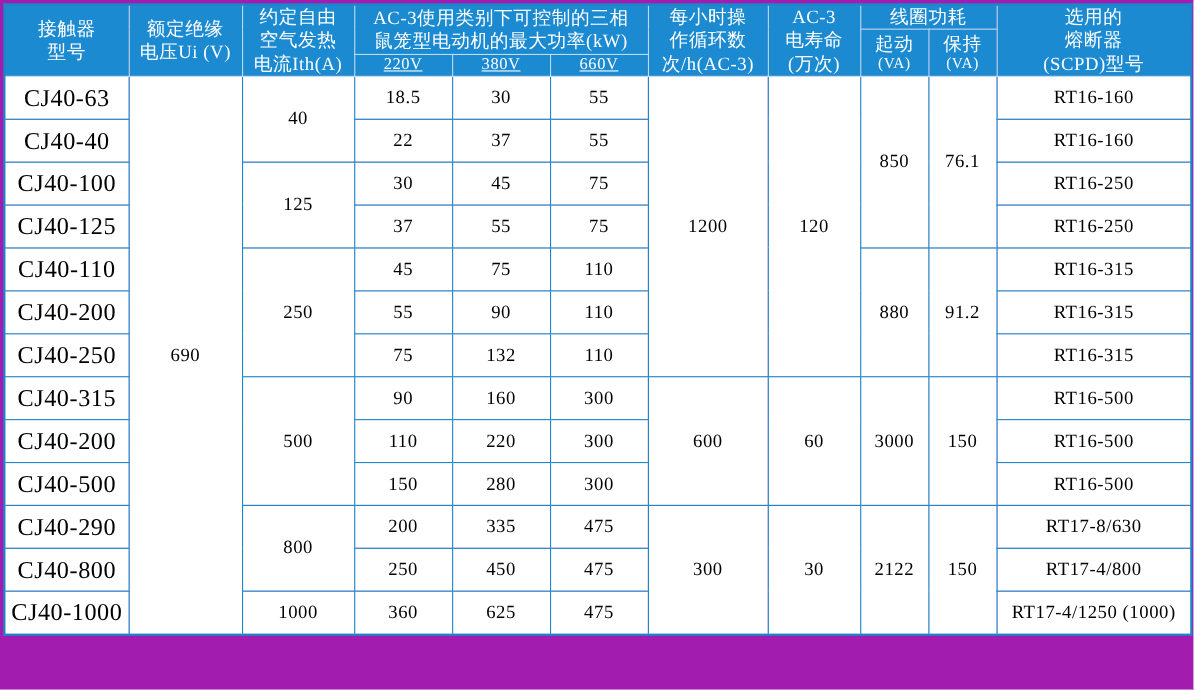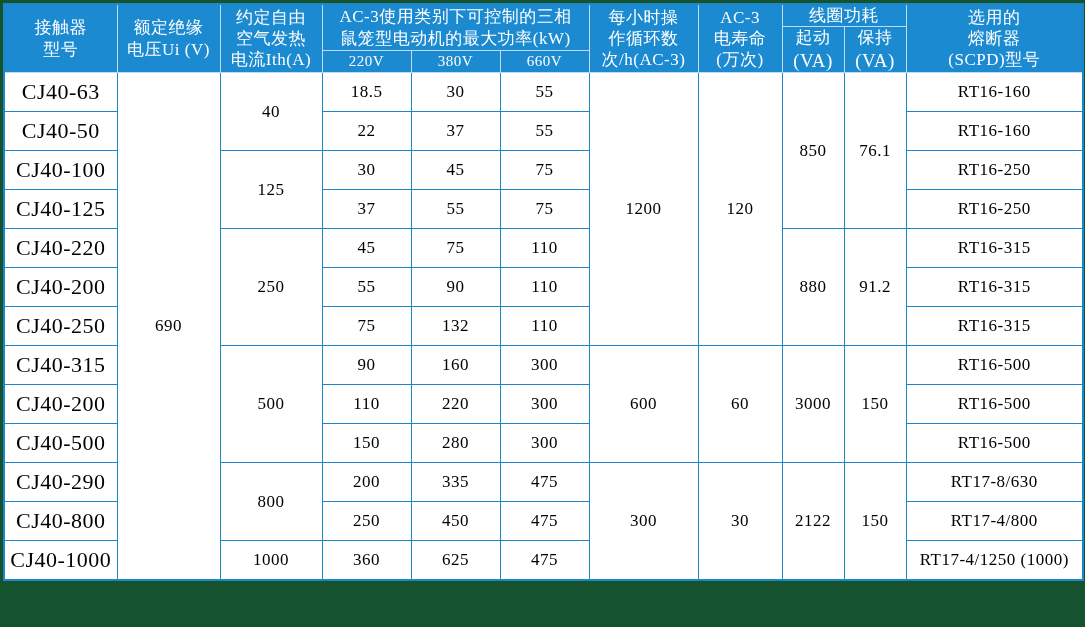--- a/index.html
+++ b/index.html
@@ -8,21 +8,21 @@
     background: #ffffff;
   }
   body {
     font-family: "Liberation Serif", "DejaVu Serif", serif;
     color: #000000;
   }
   #sheet {
     position: relative;
     width: 1085px;
     height: 627px;
-    background: #14532d;
+    background: #a21caf;
     overflow: hidden;
   }
   table.spec {
     border-collapse: collapse;
     table-layout: fixed;
     width: 1081px;
     margin: 3px 0 0 3px;
     border: 2px solid #1c86c8;
   }
   table.spec td, table.spec th {
@@ -37,24 +37,25 @@
     color: #ffffff;
     font-size: 17px;
     line-height: 1.25;
     letter-spacing: 0.5px;
     border-color: #bcdcf2;
   }
   thead th.outer {
     border: 1px solid #bcdcf2;
   }
   thead th .sub {
-    font-size: 19px;
+    font-size: 14px;
   }
   thead th.small {
     font-size: 15px;
+    text-decoration: underline;
   }
   tbody td {
     font-size: 17px;
     height: 38px;
     color: #000000;
     background: #ffffff;
     letter-spacing: 0.5px;
   }
   tbody td.model {
     font-size: 22px;
@@ -141,21 +142,21 @@
         <td>18.5</td>
         <td>30</td>
         <td>55</td>
         <td rowspan="7">1200</td>
         <td rowspan="7">120</td>
         <td rowspan="4">850</td>
         <td rowspan="4">76.1</td>
         <td>RT16-160</td>
       </tr>
       <tr>
-        <td class="model">CJ40-50</td>
+        <td class="model">CJ40-40</td>
         <td>22</td>
         <td>37</td>
         <td>55</td>
         <td>RT16-160</td>
       </tr>
       <tr>
         <td class="model">CJ40-100</td>
         <td rowspan="2">125</td>
         <td>30</td>
         <td>45</td>
@@ -163,21 +164,21 @@
         <td>RT16-250</td>
       </tr>
       <tr>
         <td class="model">CJ40-125</td>
         <td>37</td>
         <td>55</td>
         <td>75</td>
         <td>RT16-250</td>
       </tr>
       <tr>
-        <td class="model">CJ40-220</td>
+        <td class="model">CJ40-110</td>
         <td rowspan="3">250</td>
         <td>45</td>
         <td>75</td>
         <td>110</td>
         <td rowspan="3">880</td>
         <td rowspan="3">91.2</td>
         <td>RT16-315</td>
       </tr>
       <tr>
         <td class="model">CJ40-200</td>

